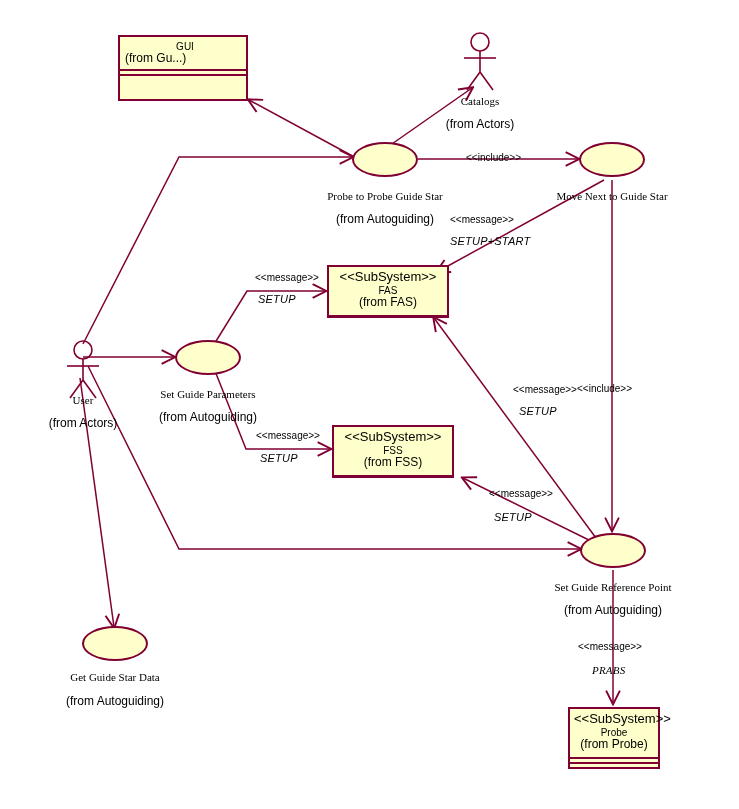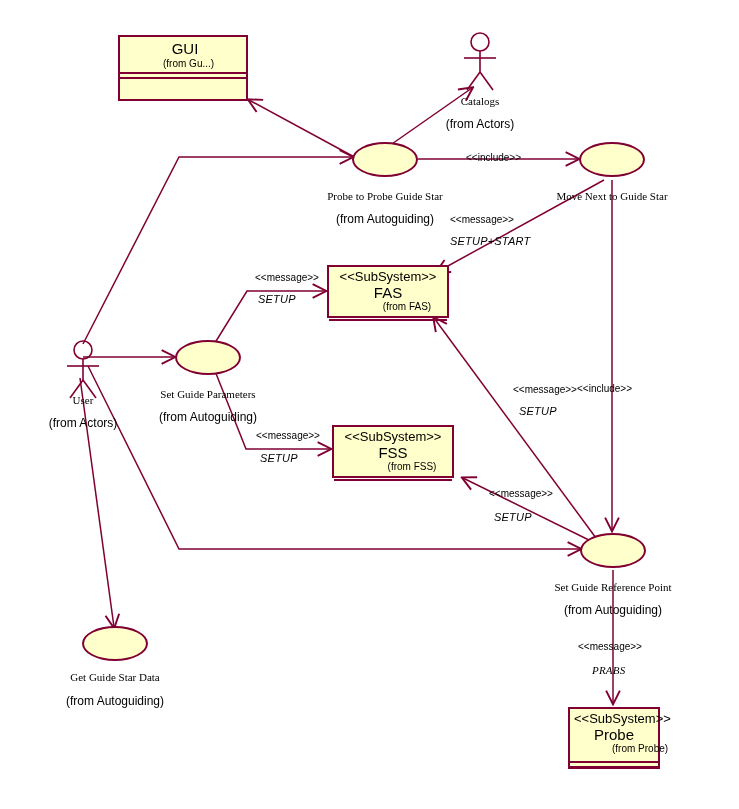--- a/index.html
+++ b/index.html
@@ -45,31 +45,30 @@
   .uml-box .compartment-empty {
     height: 12px;
   }
   .stereotype {
     font-size: 13px;
     color: #000000;
     display: block;
     white-space: nowrap;
   }
   .classifier-name {
-    font-size: 15px;
+    font-size: 10px;
     color: #000000;
     display: block;
     white-space: nowrap;
   }
   .from-pkg {
-    font-size: 10px;
+    font-size: 12px;
     color: #000000;
     display: block;
     white-space: nowrap;
-    margin-left: 38px;
   }
   
   .gui-box .compartment-top {
     text-align: left;
     padding: 4px 5px 3px 5px;
   }
   .gui-box .classifier-name {
     text-align: center;
     padding-left: 4px;
   }

